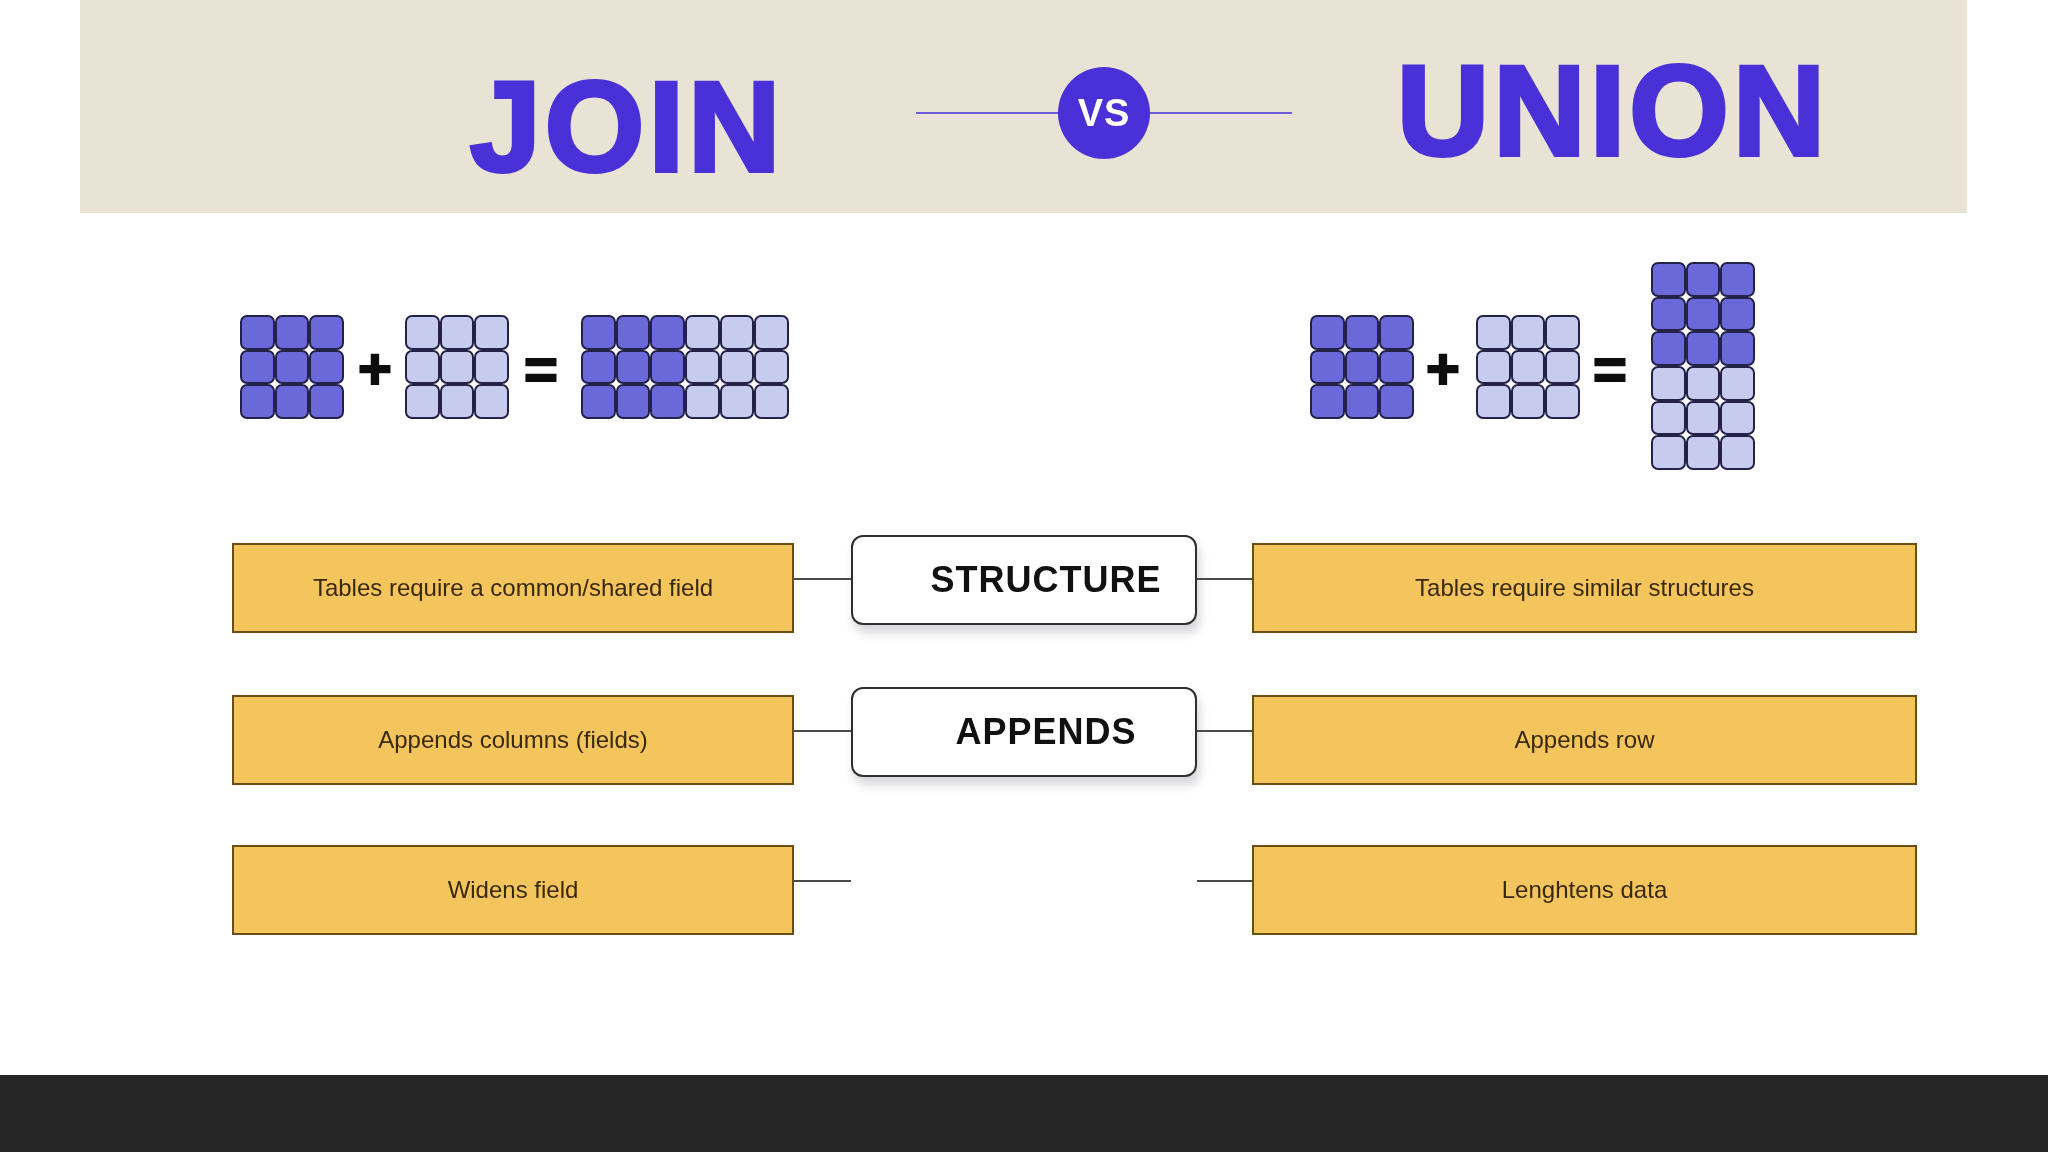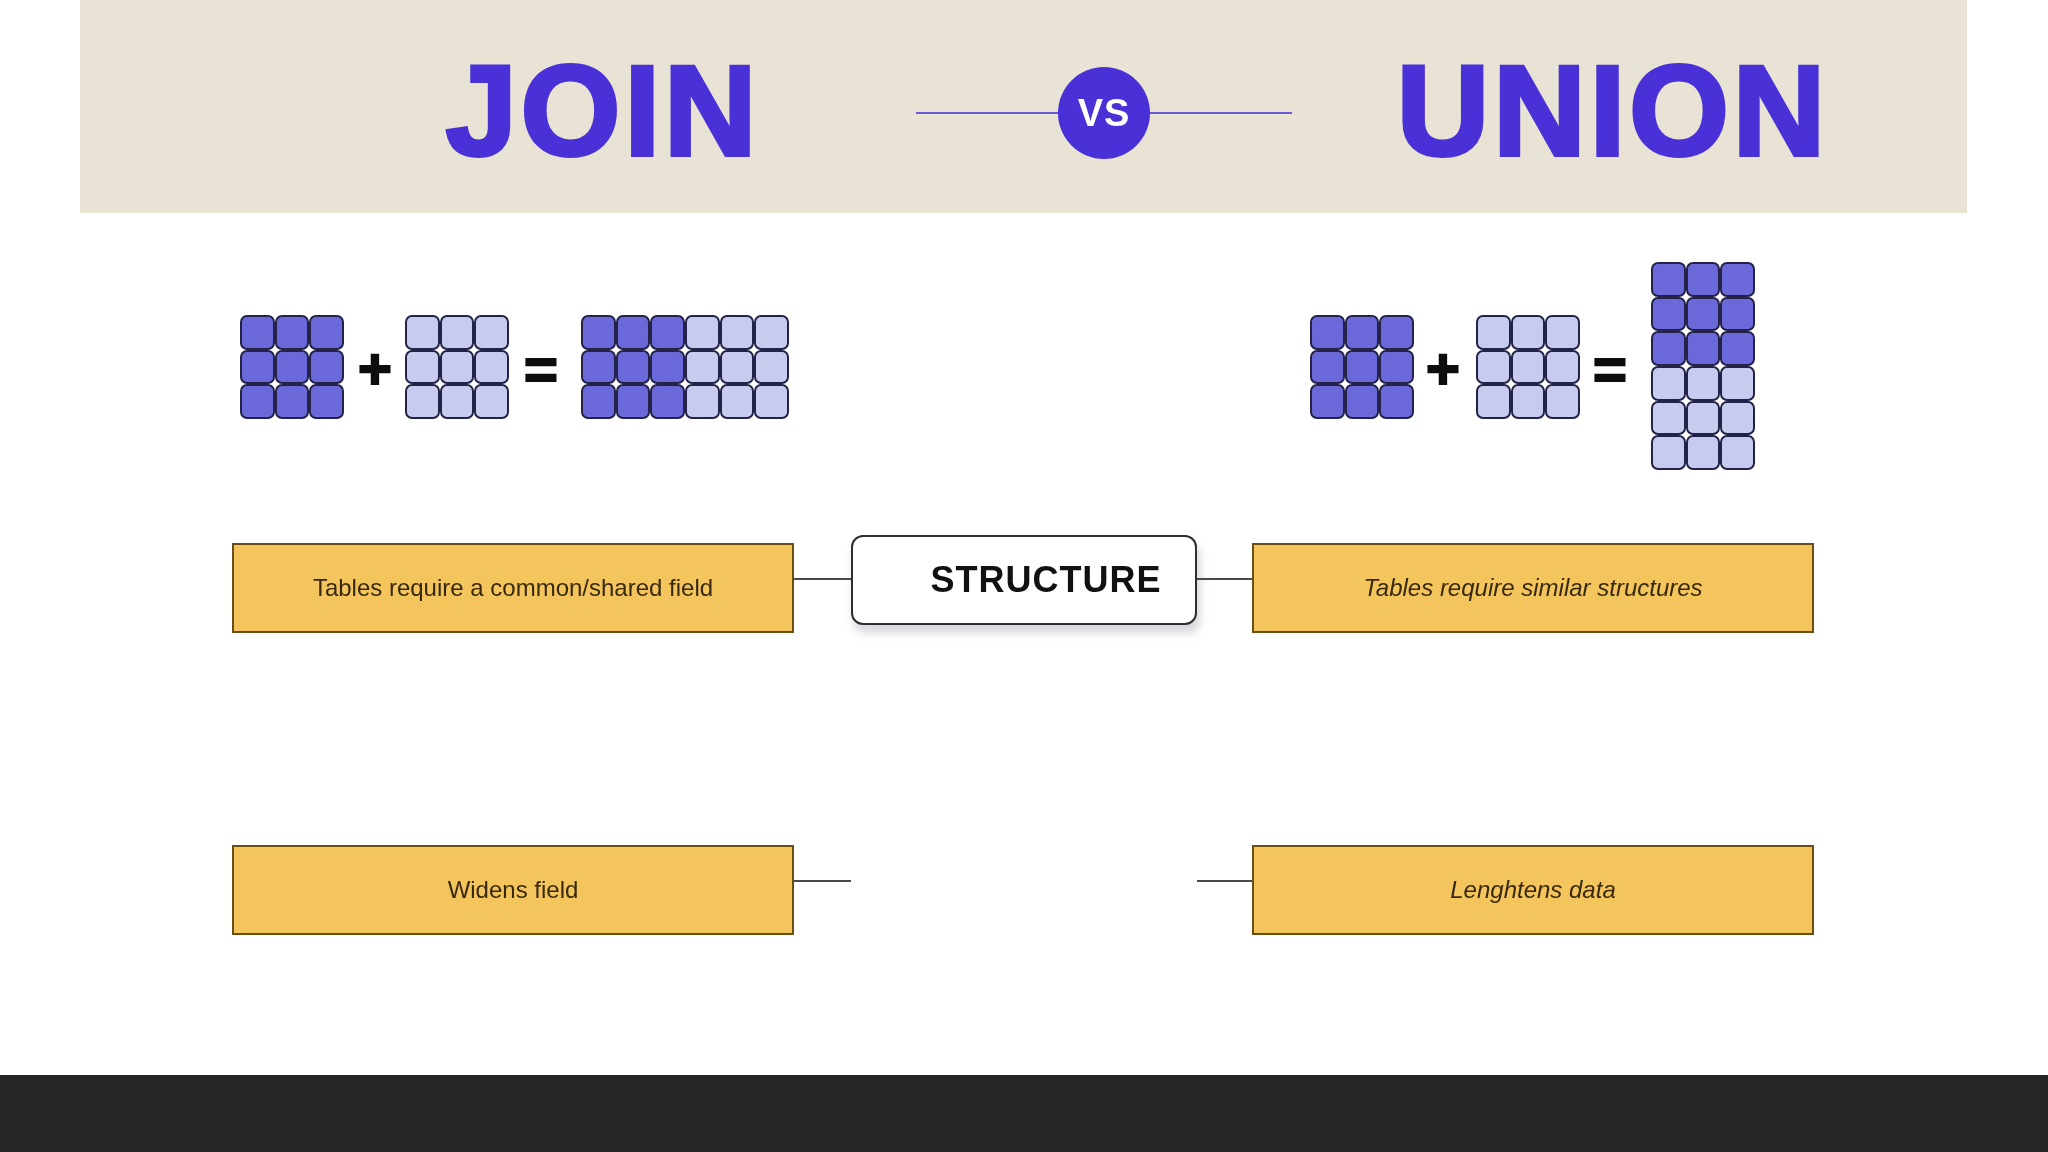--- a/index.html
+++ b/index.html
@@ -15,21 +15,21 @@
     position:absolute;left:80px;top:0;width:1887px;height:213px;
     background:var(--header_bg,#e8e3d4);
   }
   .big-title{
     position:absolute;top:110px;transform:translate(-50%,-50%);
     font-size:128px;font-weight:700;letter-spacing:4px;
     color:var(--accent,#4a30d7);
     -webkit-text-stroke:4px var(--accent,#4a30d7);
     white-space:nowrap;
   }
-  .title-left{left:523px;}
+  .title-left{left:547px;margin-top:16px;}
   .title-right{left:1533px;}
   .vs-line{
     position:absolute;left:836px;top:112px;width:376px;height:2px;
     background:var(--line_purple,#6b5bd8);
   }
   .vs-circle{
     position:absolute;left:1024px;top:113px;transform:translate(-50%,-50%);
     width:92px;height:92px;border-radius:50%;
     background:var(--accent,#4a30d7);
     display:flex;align-items:center;justify-content:center;
@@ -52,21 +52,21 @@
   
   .row{position:absolute;left:0;width:100%;height:90px;}
   .pill{
     position:absolute;top:8px;height:90px;box-sizing:border-box;
     background:var(--pill_yellow,#f4c55c);
     border:2px solid var(--pill_border,#6b4e14);
     display:flex;align-items:center;justify-content:center;
     font-size:24px;color:var(--pill_text,#38290e);
   }
   .pill-left{left:232px;width:562px;}
-  .pill-right{left:1252px;width:562px;font-style:italic;}
+  .pill-right{left:1252px;width:665px;}
   .centerbox{
     position:absolute;left:851px;top:0;width:346px;height:90px;box-sizing:border-box;
     background:#ffffff;border:2px solid #2e2e2e;border-radius:12px;
     display:flex;align-items:center;justify-content:center;
     font-size:36px;font-weight:600;letter-spacing:1px;color:#111111;
     box-shadow:3px 8px 10px rgba(110,110,130,0.28);
     padding-left:44px;
   }
   .connector{
     position:absolute;top:43px;height:2px;background:#4a4a4a;
@@ -190,20 +190,33 @@
     <div class="connector conn-left"></div>
     <div class="centerbox">
       <span>STRUCTURE</span>
     </div>
     <div class="connector conn-right"></div>
     <div class="pill pill-right">
       <span>Tables require similar structures</span>
     </div>
   </div>
 
+  <div class="row" style="top:687px;">
+    <div class="pill pill-left">
+      <span>Appends columns (fields)</span>
+    </div>
+    <div class="connector conn-left"></div>
+    <div class="centerbox">
+      <span>APPENDS</span>
+    </div>
+    <div class="connector conn-right"></div>
+    <div class="pill pill-right">
+      <span>Appends row</span>
+    </div>
+  </div>
 
   <div class="row" style="top:837px;">
     <div class="pill pill-left">
       <span>Widens field</span>
     </div>
     <div class="connector conn-left"></div>
     <div class="connector conn-right"></div>
     <div class="pill pill-right">
       <span>Lenghtens data</span>
     </div>

